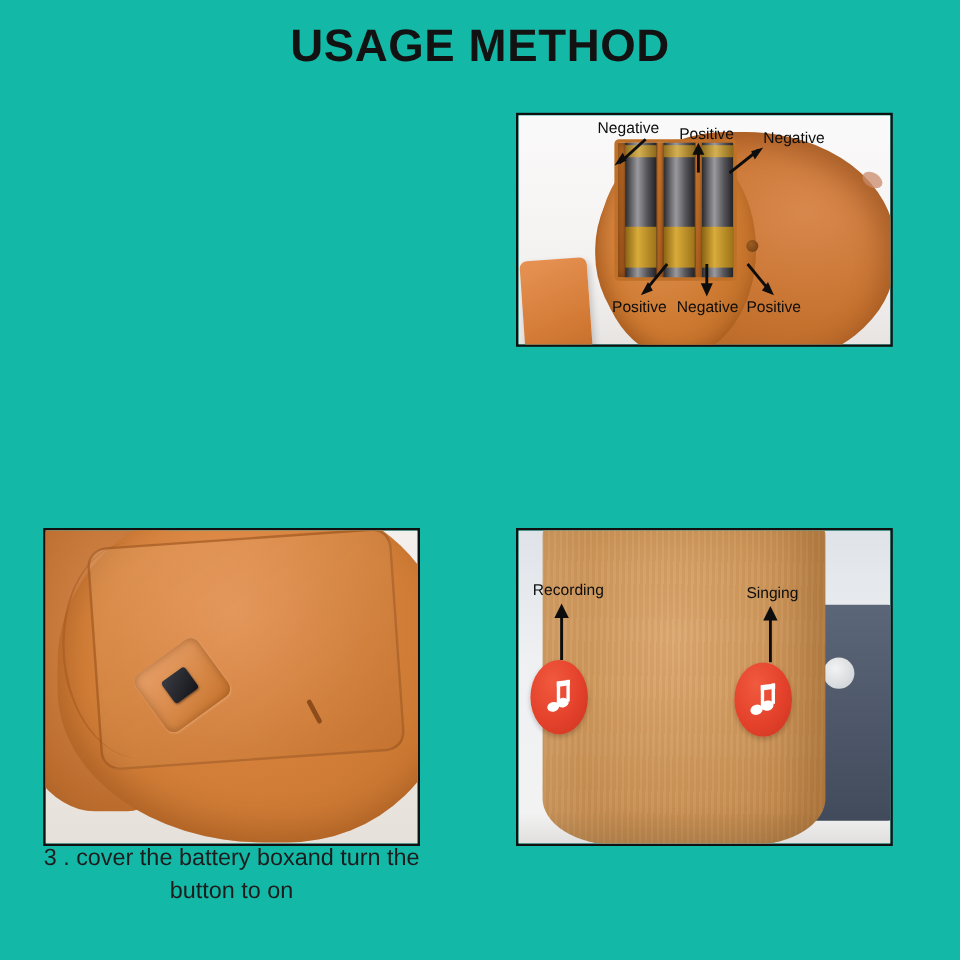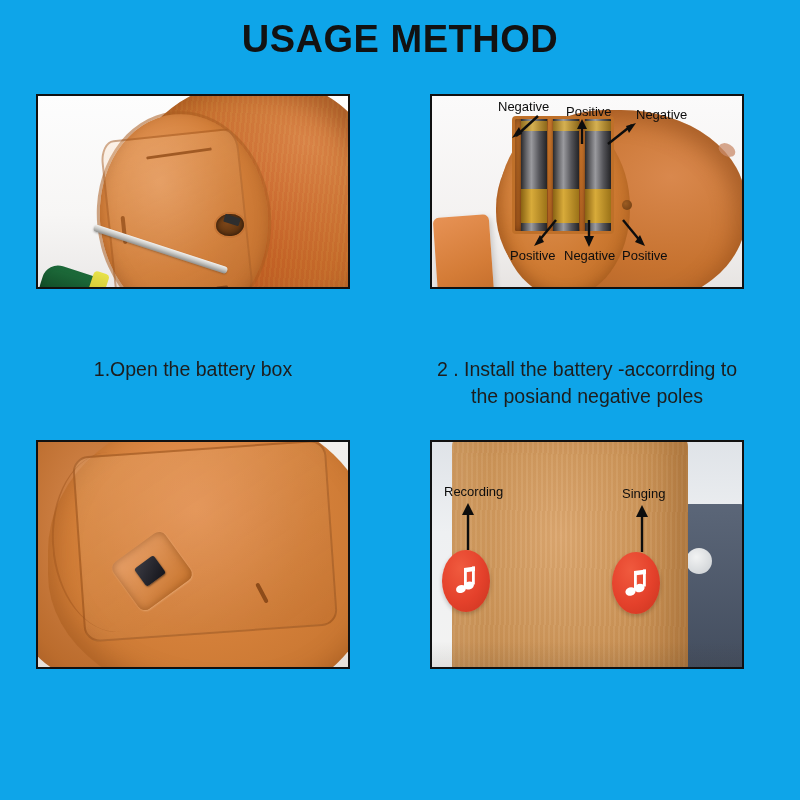--- a/index.html
+++ b/index.html
@@ -14,21 +14,21 @@
     font-family: "Liberation Sans", sans-serif;
     color: #1a1a1a;
     overflow: hidden;
     position: relative;
   }
 
   .page {
     position: relative;
     width: 800px;
     height: 800px;
-    background: #0ea5e9;
+    background: #14b8a6;
   }
 
   
   .page-title {
     position: absolute;
     top: 18px;
     left: 0;
     width: 800px;
     text-align: center;
     font-size: 38px;
@@ -59,21 +59,21 @@
     font-family: "Liberation Sans", sans-serif;
   }
 
   
   #step-1 { left: 36px;  top: 94px;  width: 314px; }
   #step-2 { left: 430px; top: 94px;  width: 314px; }
   #step-3 { left: 36px;  top: 440px; width: 314px; }
   #step-4 { left: 430px; top: 440px; width: 314px; }
 
   #step-1 .photo, #step-2 .photo { width: 314px; height: 195px; }
-  #step-3 .photo, #step-4 .photo { width: 314px; height: 229px; text-align: center; }
+  #step-3 .photo, #step-4 .photo { width: 314px; height: 265px; text-align: center; }
 
   #step-1 .caption { top: 262px; }
   #step-2 .caption { top: 262px; }
   #step-3 .caption { top: 262px; }
   #step-4 .caption { top: 262px; }
 
   
   .p1-bg {
     position: absolute; inset: 0;
     background: linear-gradient(180deg,#fdfdfd 0%, #f7f6f5 62%, #ebe9e8 100%);
@@ -377,39 +377,20 @@
     background: linear-gradient(180deg, rgba(0,0,0,0), rgba(60,50,40,.10));
   }
 </style>
 </head>
 <body>
 
 <div class="page">
 
   <div class="page-title">USAGE METHOD</div>
 
-  <div class="step" id="step-1">
-    <div class="photo">
-      <div class="p1-bg"></div>
-      <div class="p1-body">
-        <div class="p1-fur"></div>
-      </div>
-      <div class="p1-ring"></div>
-      <div class="p1-plate"></div>
-      <div class="p1-slot-top"></div>
-      <div class="p1-slot-left"></div>
-      <div class="p1-slot-bot"></div>
-      <div class="p1-screwhole"></div>
-      <div class="p1-screw-shaft"></div>
-      <div class="p1-screw-tip"></div>
-      <div class="p1-handle"></div>
-      <div class="p1-ferrule"></div>
-    </div>
-    <div class="caption">1.Open the battery box</div>
-  </div>
 
   <div class="step" id="step-2">
     <div class="photo">
       <div class="p2-bg"></div>
       <div class="p2-body"></div>
       <div class="p2-face"></div>
       <div class="p2-earpatch"></div>
       <div class="p2-sidedot"></div>
 
       <div class="p2-compart">
@@ -455,34 +436,34 @@
         <polygon points="7,27 2,16 12,16" fill="#0d0d0d"></polygon>
       </svg>
       <div class="anno" style="left:132px; top:152px;">Negative</div>
 
       <svg class="arrow" style="left:188px; top:122px;" width="28" height="30">
         <line x1="3" y1="2" x2="21" y2="24" stroke="#0d0d0d" stroke-width="2.4"></line>
         <polygon points="25,28 15,24 20,17" fill="#0d0d0d"></polygon>
       </svg>
       <div class="anno" style="left:190px; top:152px;">Positive</div>
     </div>
-    <div class="caption">2 . Install the battery -accorrding to the posiand negative poles</div>
   </div>
 
   <div class="step" id="step-3">
     <div class="photo">
       <div class="p3-bg"></div>
       <div class="p3-plush"></div>
       <div class="p3-cap"></div>
       <div class="p3-seam"></div>
       <div class="p3-plate"></div>
       <div class="p3-switch-well"></div>
       <div class="p3-switch"></div>
       <div class="p3-vent"></div>
     </div>
+    <div class="caption">3 . cover the battery boxand turn the button to on</div>
   </div>
 
   <div class="step" id="step-4">
     <div class="photo">
       <div class="p4-bg"></div>
       <div class="p4-dark"></div>
       <div class="p4-torso"></div>
 
       <div class="p4-btn" id="btn-left">
         <svg width="26" height="30" viewBox="0 0 26 30">

